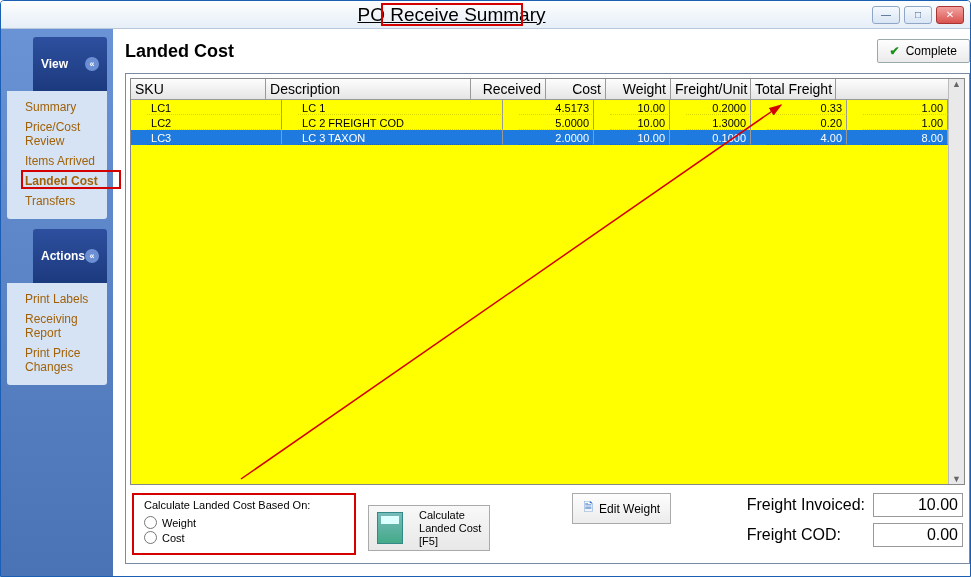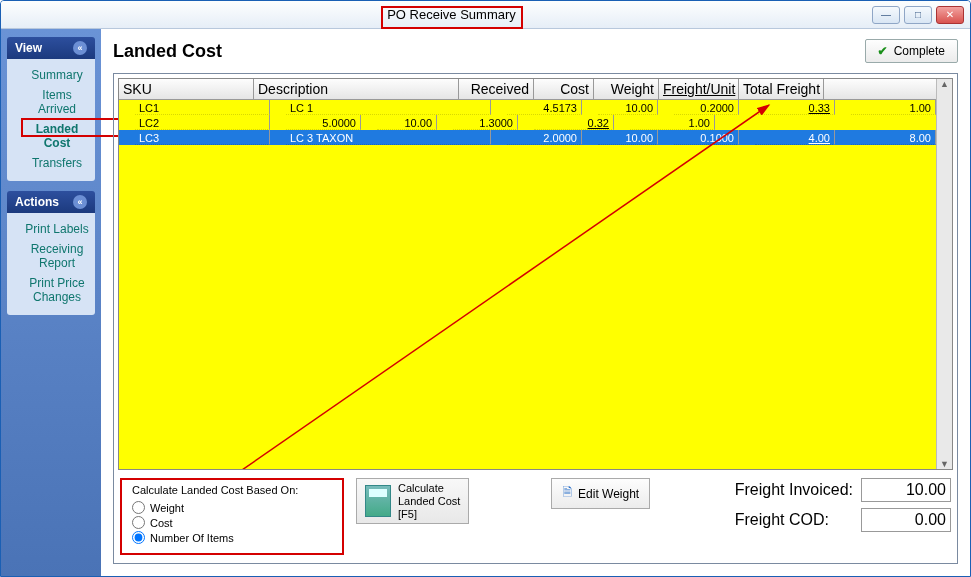--- a/index.html
+++ b/index.html
@@ -1,32 +1,32 @@
 <!DOCTYPE html>
 <html><head>
 <meta charset="utf-8">
 <style>
   * { box-sizing: border-box; margin: 0; padding: 0; }
   body { font-family: "Segoe UI", Tahoma, Arial, sans-serif; font-size: 12px; background: #fff; }
   .window { width: 971px; height: 577px; border: 1px solid #1a5fb4; border-radius: 4px 4px 0 0; overflow: hidden; display: flex; flex-direction: column; background: #fff; }
   .titlebar { height: 28px; background: linear-gradient(#fdfefe, #e6eef7); display: flex; align-items: center; justify-content: space-between; border-bottom: 1px solid #b8c8dc; }
   .titlebar-left { width: 30px; }
   .titlebar-center { flex: 1; text-align: center; position: relative; }
-  .title-text { font-size: 13px; color: #000; }
+  .title-text { font-size: 19px; color: #000; text-decoration: underline; }
   .title-anno { position: absolute; left: 50%; top: -1px; transform: translateX(-50%); width: 142px; height: 23px; border: 2px solid #d40000; pointer-events: none; }
   .winbtns { display: flex; gap: 4px; padding-right: 6px; }
   .winbtn { width: 28px; height: 18px; border: 1px solid #8fa6c6; border-radius: 3px; background: linear-gradient(#f5f9fd,#d9e6f4); display: flex; align-items: center; justify-content: center; font-size: 10px; cursor: default; color: #3a5a85; }
   .winbtn.close { background: linear-gradient(#f2a3a0,#d9534f); color: #fff; border-color: #a33; }
   .content { flex: 1; display: flex; background: #fff; }
   .sidebar { width: 175px; background: linear-gradient(#6a93d6, #4a73b6); padding: 8px 6px; display: flex; flex-direction: column; gap: 10px; }
   .panel { border-radius: 3px; overflow: visible; }
-  .panel-head { background: linear-gradient(#2d4f9e,#1c3a7e); color: #fff; font-weight: bold; font-size: 12px; padding: 4px 8px; display: flex; justify-content: space-between; align-items: center; border-radius: 3px 3px 0 0; }
+  .panel-head { background: linear-gradient(#2d4f9e,#1c3a7e); color: #fff; font-weight: bold; font-size: 12px; padding: 20px 8px; display: flex; justify-content: space-between; align-items: center; border-radius: 3px 3px 0 0; margin-left: 26px; }
   .panel-head .chev { width: 14px; height: 14px; border-radius: 50%; background: #6c8fd4; color: #fff; font-size: 9px; display: flex; align-items: center; justify-content: center; }
   .panel-body { background: #d6e3f5; padding: 6px 4px 8px 16px; border-radius: 0 0 3px 3px; }
-  .navitem { color: #0f766e; padding: 3px 2px; cursor: pointer; position: relative; text-align: center; }
+  .navitem { color: #a16207; padding: 3px 2px; cursor: pointer; position: relative; }
   .navitem.current { font-weight: bold; }
   .nav-anno { position: absolute; left: -2px; top: -1px; width: 100px; height: 19px; border: 2px solid #d40000; pointer-events: none; }
   .main { flex: 1; padding: 10px 12px 12px 12px; display: flex; flex-direction: column; position: relative; }
   .page-head { display: flex; justify-content: space-between; align-items: center; margin-bottom: 10px; }
   .page-title { font-size: 18px; font-weight: bold; }
   .complete-btn { display: flex; align-items: center; gap: 6px; padding: 4px 12px; border: 1px solid #9aa; background: linear-gradient(#fefefe,#ebebeb); border-radius: 2px; cursor: pointer; }
   .grid-wrap { border: 1px solid #7a8aa0; flex: 1; display: flex; flex-direction: column; padding: 4px; }
   .grid { flex: 1; display: flex; border: 1px solid #888; position: relative; }
   .grid-body { flex: 1; background: #ffff00; display: flex; flex-direction: column; overflow: hidden; position: relative; }
   .grid-scroll { width: 16px; background: #e9e9e9; border-left: 1px solid #bbb; display: flex; flex-direction: column; justify-content: space-between; align-items: center; font-size: 9px; color: #666; }
@@ -35,28 +35,28 @@
   .gh { font-size: 14px; }
   .grid-row { display: flex; font-size: 11px; height: 15px; line-height: 13px; }
   .grid-row.normal { background: #ffff00; color: #000; }
   .grid-row.selected { background: #1f7ae0; color: #fff; }
   .gc { border-bottom: 1px dotted rgba(0,0,0,0.15); margin-left: 16px; }
   .c-sku { width: 135px; }
   .c-desc { width: 205px; }
   .c-recv { width: 75px; text-align: right; }
   .c-cost { width: 60px; text-align: right; }
   .c-wt { width: 65px; text-align: right; }
-  .c-fu { width: 80px; text-align: right; text-decoration: underline; }
+  .c-fu { width: 80px; text-align: right; }
   .c-tf { width: 85px; text-align: right; }
   .bottom { display: flex; align-items: flex-start; gap: 12px; padding: 8px 2px 4px 2px; }
   .calc-group { border: 2px solid #d40000; padding: 4px 22px 8px 10px; position: relative; width: 224px; }
   .calc-title { font-size: 11px; margin-bottom: 4px; }
   .radio-row { display: flex; align-items: center; gap: 5px; font-size: 11px; padding: 1px 0; }
   .radio-row input { margin: 0; }
-  .calc-btn-wrap { display: flex; align-items: center; border: 1px solid #aaa; background: linear-gradient(#f8f8f8,#e8e8e8); padding: 4px 8px; gap: 7px; cursor: pointer; height: 46px; }
+  .calc-btn-wrap { display: flex; align-items: center; border: 1px solid #aaa; background: linear-gradient(#f8f8f8,#e8e8e8); padding: 4px 8px; gap: 16px; cursor: pointer; height: 46px; margin-top: 12px; }
   .calc-icon { width: 26px; height: 32px; background: linear-gradient(#7bb, #4a8); border: 1px solid #388; position: relative; }
   .calc-icon::after { content: ""; position: absolute; top: 3px; left: 3px; right: 3px; height: 8px; background: #dff; }
   .edit-weight-btn { display: flex; align-items: center; gap: 6px; padding: 4px 10px; border: 1px solid #aaa; background: linear-gradient(#fdfdfd,#ececec); cursor: pointer; margin-left: 70px; }
   .freight-block { margin-left: auto; display: grid; grid-template-columns: auto 90px; gap: 6px 8px; align-items: center; font-size: 16px; }
   .freight-block .val { border: 1px solid #999; padding: 2px 4px; text-align: right; background: #fff; width: 90px; }
   svg.anno { position: absolute; pointer-events: none; }
 </style>
 </head>
 <body>
 
@@ -76,20 +76,21 @@
 
   <div class="content">
     <div class="sidebar">
       <div class="panel">
         <div class="panel-head">
           <span>View</span>
           <span class="chev">«</span>
         </div>
         <div class="panel-body">
           <div class="navitem">Summary</div>
+          <div class="navitem">Price/Cost Review</div>
           <div class="navitem">Items Arrived</div>
           <div class="navitem current">
             <span>Landed Cost</span>
             <div class="nav-anno"></div>
           </div>
           <div class="navitem">Transfers</div>
         </div>
       </div>
       <div class="panel">
         <div class="panel-head">
@@ -130,24 +131,25 @@
                   <div class="gc c-sku">LC1</div>
                   <div class="gc c-desc">LC 1</div>
                   <div class="gc c-recv">4.5173</div>
                   <div class="gc c-cost">10.00</div>
                   <div class="gc c-wt">0.2000</div>
                   <div class="gc c-fu">0.33</div>
                   <div class="gc c-tf">1.00</div>
                 </div>
                 <div class="grid-row normal">
                   <div class="gc c-sku">LC2</div>
+                  <div class="gc c-desc">LC 2 FREIGHT COD</div>
                   <div class="gc c-recv">5.0000</div>
                   <div class="gc c-cost">10.00</div>
                   <div class="gc c-wt">1.3000</div>
-                  <div class="gc c-fu">0.32</div>
+                  <div class="gc c-fu">0.20</div>
                   <div class="gc c-tf">1.00</div>
                 </div>
                 <div class="grid-row selected">
                   <div class="gc c-sku">LC3</div>
                   <div class="gc c-desc">LC 3 TAXON</div>
                   <div class="gc c-recv">2.0000</div>
                   <div class="gc c-cost">10.00</div>
                   <div class="gc c-wt">0.1000</div>
                   <div class="gc c-fu">4.00</div>
                   <div class="gc c-tf">8.00</div>
@@ -172,24 +174,20 @@
           <div class="calc-group">
             <div class="calc-title">Calculate Landed Cost Based On:</div>
             <label class="radio-row">
               <input type="radio" name="basis" style="">
               <span>Weight</span>
             </label>
             <label class="radio-row">
               <input type="radio" name="basis" style="">
               <span>Cost</span>
             </label>
-            <label class="radio-row">
-              <input type="radio" name="basis" checked="" style="">
-              <span>Number Of Items</span>
-            </label>
           </div>
 
           <div class="calc-btn-wrap">
             <div class="calc-icon"></div>
             <div style="font-size:11px;line-height:13px;">
               <div>Calculate</div>
               <div>Landed Cost</div>
               <div>[F5]</div>
             </div>
           </div>

